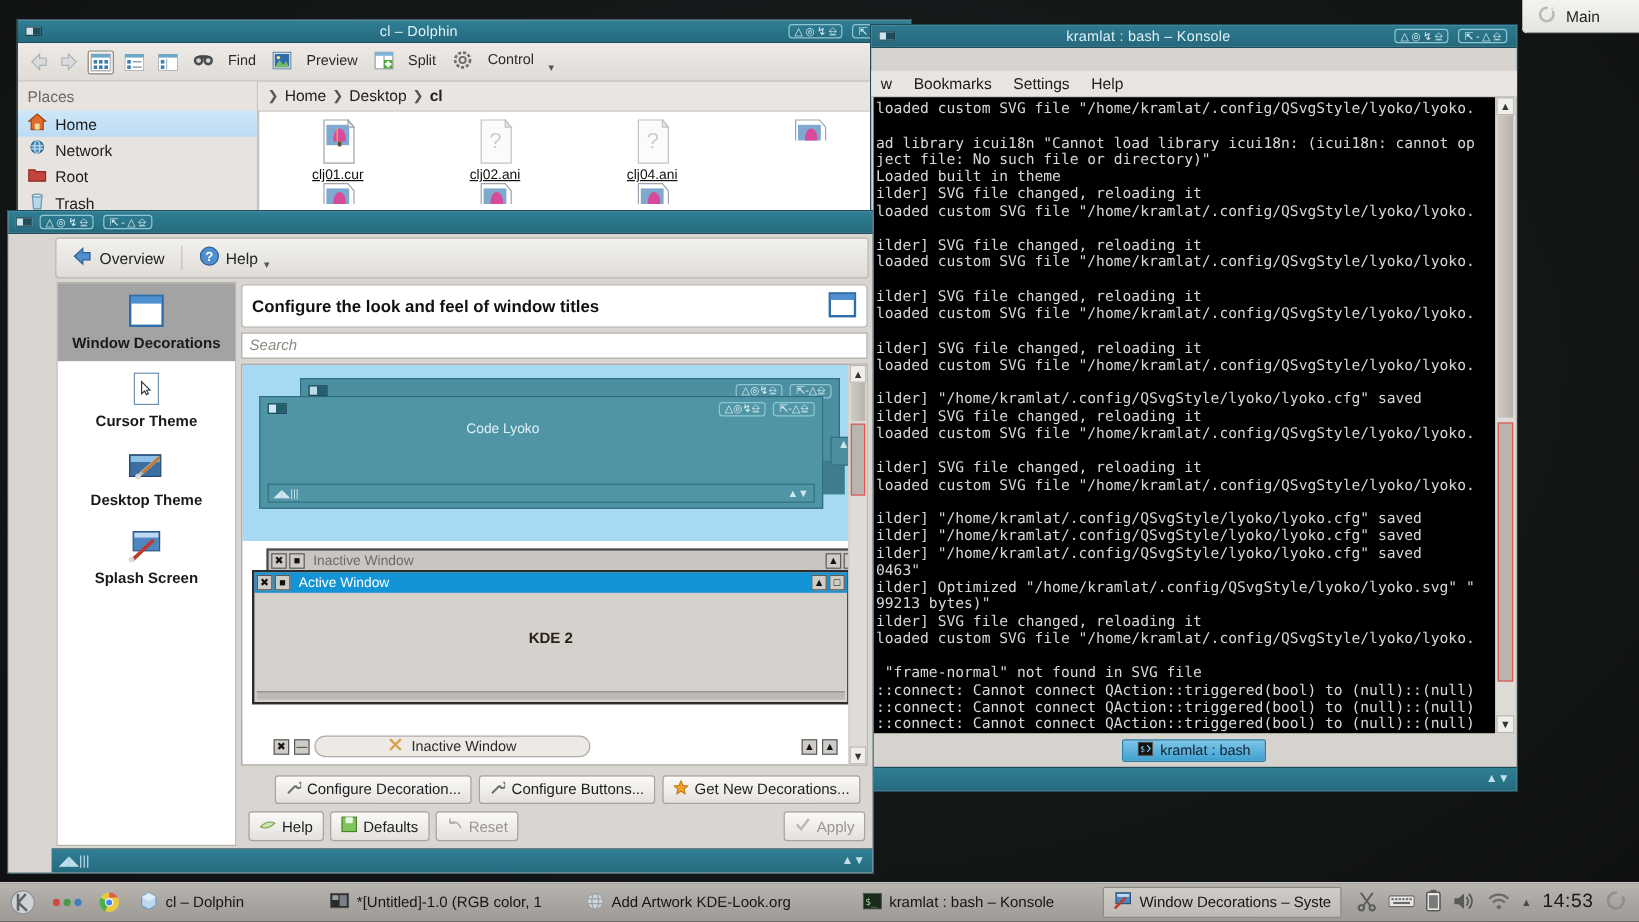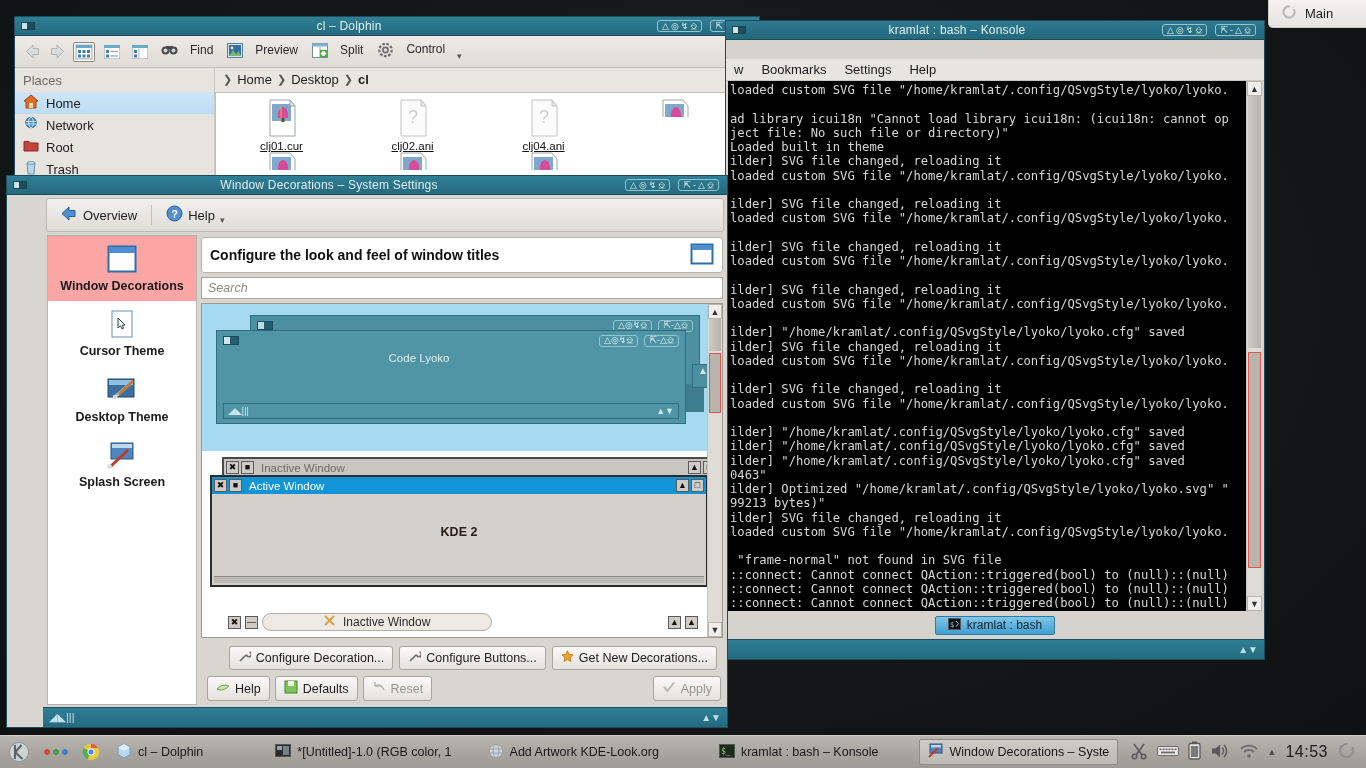--- a/index.html
+++ b/index.html
@@ -107,21 +107,21 @@
      background: #d9d5d0; display: flex; flex-direction: column; padding-left: 36px; }
   .ss-toolbar { height: 34px; background: linear-gradient(#f2f0ed,#e0ddd8);
      border: 1px solid #bdb8b2; margin: 3px; border-radius: 3px;
      display: flex; align-items: center; gap: 4px; padding: 0 8px; }
   .ss-tbtn { display: flex; align-items: center; gap: 5px; font-size: 13px; color: #222;
      padding: 2px 5px; }
   .ss-main { flex: 1; display: flex; gap: 4px; padding: 0 4px 2px 4px; min-height: 0; }
   .ss-side { width: 150px; background: #fff; border: 1px solid #b7b2ac; }
   .ss-cat { text-align: center; padding: 6px 2px 8px; font-size: 12.5px; font-weight: bold;
      color: #1a1a1a; line-height: 1.15; }
-  .ss-cat.sel { background: #fca5a5; }
+  .ss-cat.sel { background: #a3a3a3; }
   .ss-cat .ic { height: 34px; display: flex; align-items: center; justify-content: center;
      margin-bottom: 3px; }
   .ss-content { flex: 1; display: flex; flex-direction: column; min-width: 0; gap: 4px;
      padding-top: 2px; }
   .ss-head { height: 36px; background: #fff; border: 1px solid #b7b2ac; border-radius: 3px;
      display: flex; align-items: center; justify-content: space-between; padding: 0 8px;
      font-size: 14px; font-weight: bold; color: #111; }
   .ss-search { height: 22px; background: #fff; border: 1px solid #a9a49e;
      display: flex; align-items: center; padding: 0 6px; color: #8b8882;
      font-style: italic; font-size: 12.5px; }
@@ -529,21 +529,20 @@
     <div class="k-bottombar">
       <span>▲▼</span>
     </div>
   </div>
 
   <div class="win" id="syssettings">
     <div class="titlebar">
       <div class="tb-left">
         <div class="tb-menu-glyph"></div>
       </div>
-      <div class="tb-title">Window Decorations – System Settings</div>
       <div class="tb-right">
         <div class="tb-grp">
           <span class="tiny">△</span>
           <span class="tiny">◎</span>
           <span class="tiny">↯</span>
           <span class="tiny">⎒</span>
         </div>
         <div class="tb-grp">
           <span class="tiny">⇱</span>
           <span class="tiny">-</span>

